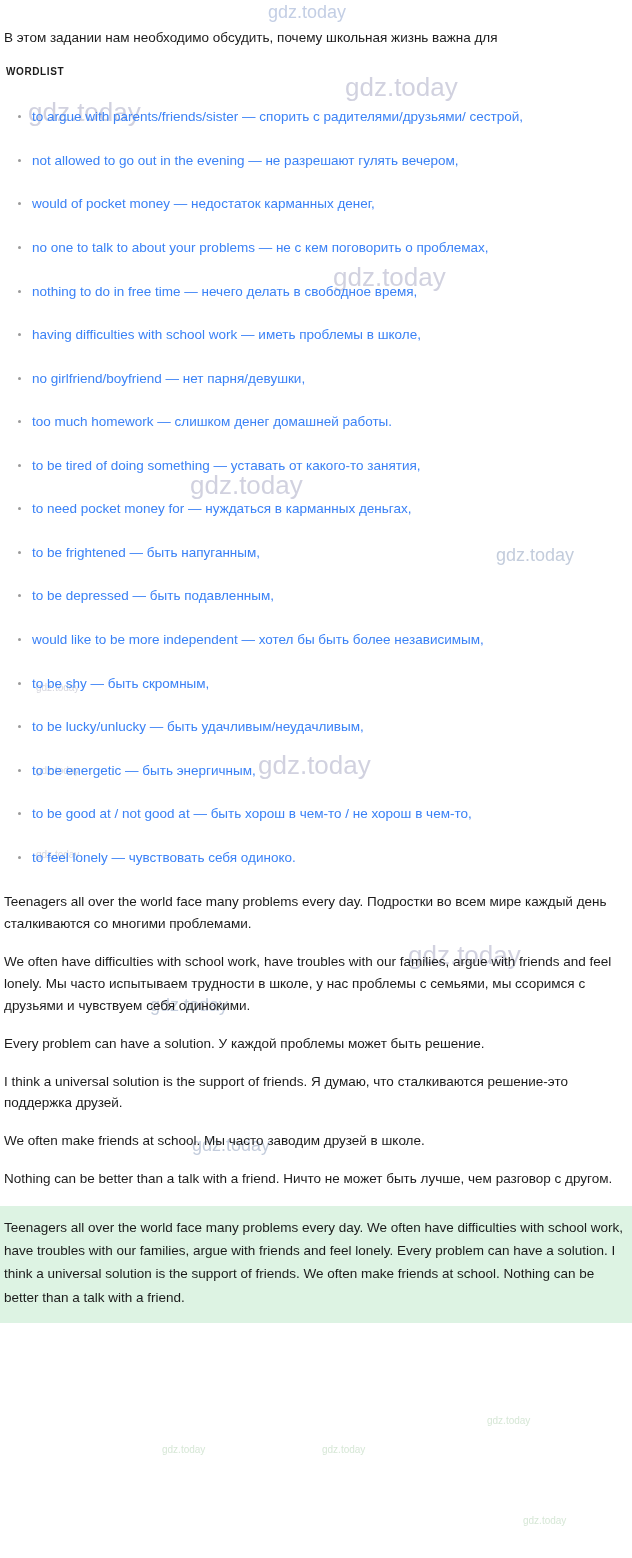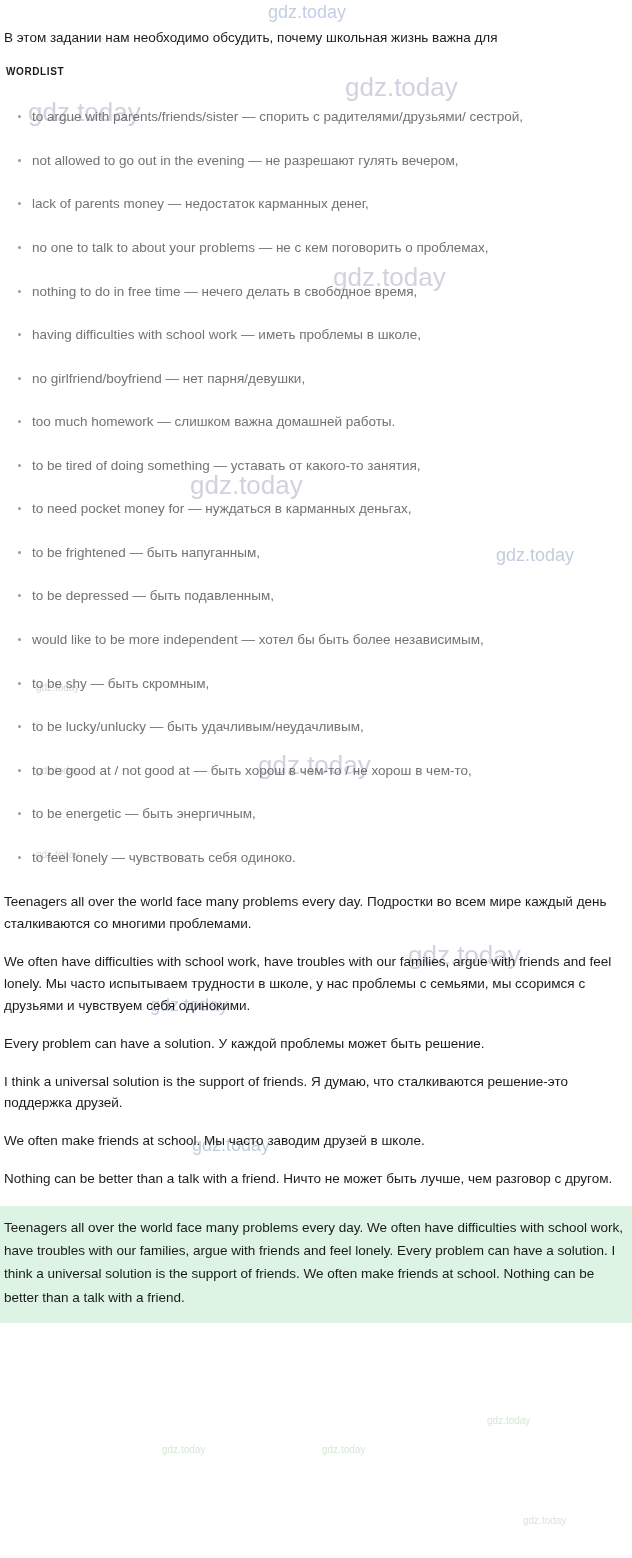--- a/index.html
+++ b/index.html
@@ -56,21 +56,21 @@
     list-style: none;
     position: relative;
     z-index: 10;
   }
   ul.wordlist li {
     position: relative;
     font-size: 13.5px;
     line-height: 1.45;
     margin-bottom: 24px;
     padding-left: 14px;
-    color: #737373;
+    color: #3b82f6;
   }
   ul.wordlist li:before {
     content: "";
     position: absolute;
     left: 0;
     top: 8px;
     width: 3px;
     height: 3px;
     border-radius: 50%;
     background: #9a9a9a;
@@ -123,35 +123,35 @@
       <div class="wm small green" style="left: 523px; top: 1515px;">gdz.today</div>
     </div>
 
   <div class="intro">В этом задании нам необходимо обсудить, почему школьная жизнь важна для</div>
 
   <div class="wordlist-title">WORDLIST</div>
 
   <ul class="wordlist" id="wordlist">
       <li>to argue with parents/friends/sister — спорить с радителями/друзьями/ сестрой,</li>
       <li>not allowed to go out in the evening — не разрешают гулять вечером,</li>
-      <li>lack of parents money — недостаток карманных денег,</li>
+      <li>would of pocket money — недостаток карманных денег,</li>
       <li>no one to talk to about your problems — не с кем поговорить о проблемах,</li>
       <li>nothing to do in free time — нечего делать в свободное время,</li>
       <li>having difficulties with school work — иметь проблемы в школе,</li>
       <li>no girlfriend/boyfriend — нет парня/девушки,</li>
-      <li>too much homework — слишком важна домашней работы.</li>
+      <li>too much homework — слишком денег домашней работы.</li>
       <li>to be tired of doing something — уставать от какого-то занятия,</li>
       <li>to need pocket money for — нуждаться в карманных деньгах,</li>
       <li>to be frightened — быть напуганным,</li>
       <li>to be depressed — быть подавленным,</li>
       <li>would like to be more independent — хотел бы быть более независимым,</li>
       <li>to be shy — быть скромным,</li>
       <li>to be lucky/unlucky — быть удачливым/неудачливым,</li>
+      <li>to be energetic — быть энергичным,</li>
       <li>to be good at / not good at — быть хорош в чем-то / не хорош в чем-то,</li>
-      <li>to be energetic — быть энергичным,</li>
       <li>to feel lonely — чувствовать себя одиноко.</li>
     </ul>
 
   <div class="paras" id="paras">
       <p>Teenagers all over the world face many problems every day. Подростки во всем мире каждый день сталкиваются со многими проблемами.</p>
       <p>We often have difficulties with school work, have troubles with our families, argue with friends and feel lonely. Мы часто испытываем трудности в школе, у нас проблемы с семьями, мы ссоримся с друзьями и чувствуем себя одинокими.</p>
       <p>Every problem can have a solution. У каждой проблемы может быть решение.</p>
       <p>I think a universal solution is the support of friends. Я думаю, что сталкиваются решение-это поддержка друзей.</p>
       <p>We often make friends at school. Мы часто заводим друзей в школе.</p>
       <p>Nothing can be better than a talk with a friend. Ничто не может быть лучше, чем разговор с другом.</p>

